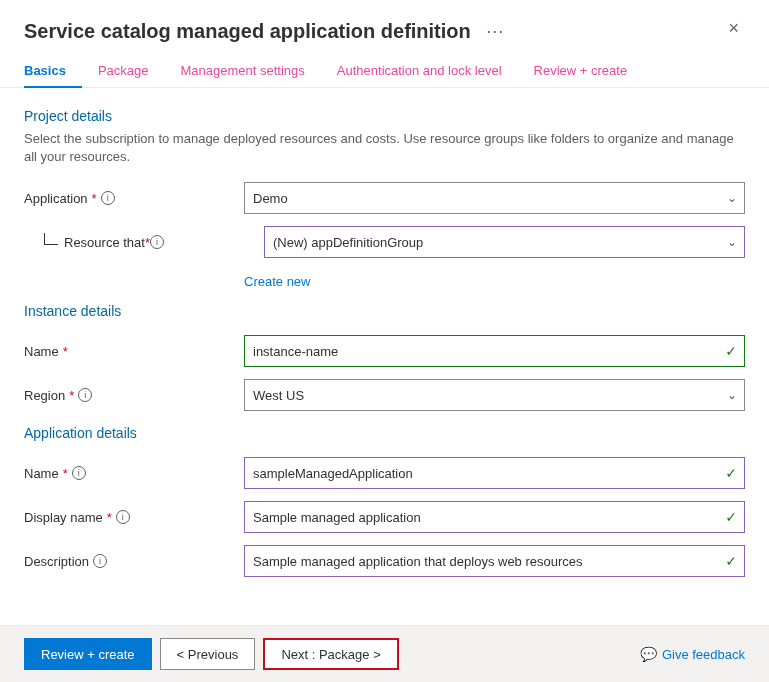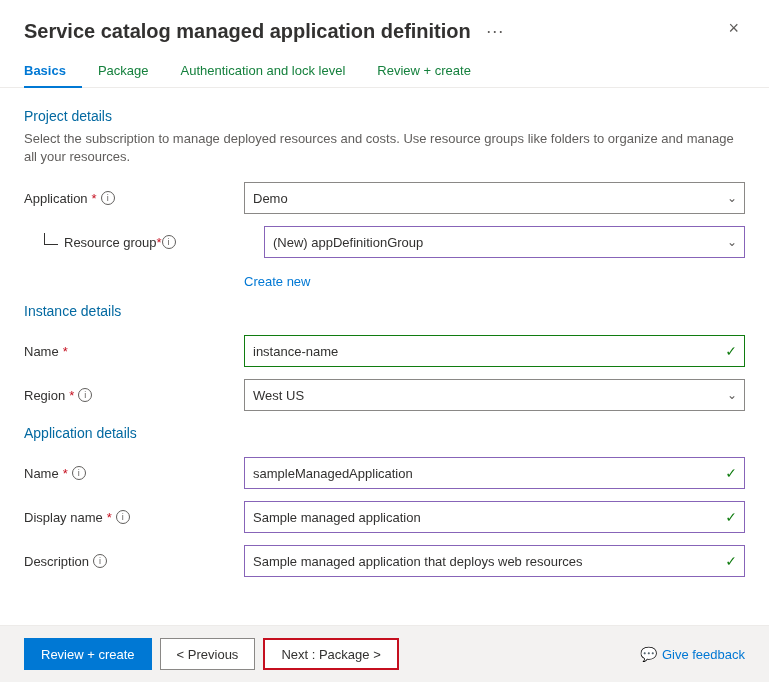--- a/index.html
+++ b/index.html
@@ -56,21 +56,21 @@
       display: flex;
       padding: 0 24px;
       border-bottom: 1px solid #edebe9;
       margin-top: 12px;
       gap: 0;
     }
     .tab {
       padding: 8px 16px;
       font-size: 13px;
       cursor: pointer;
-      color: #15803d;
+      color: #ec4899;
       border-bottom: 2px solid transparent;
       margin-bottom: -1px;
       white-space: nowrap;
     }
     .tab:first-child { padding-left: 0; text-align: right; }
     .tab.active {
       color: #0078d4;
       border-bottom: 2px solid #0078d4;
       font-weight: 600;
     }
@@ -277,20 +277,23 @@
   </div>
 
   <div class="tabs">
     <div class="tab active">
       <span>Basics</span>
     </div>
     <div class="tab">
       <span>Package</span>
     </div>
     <div class="tab">
+      <span>Management settings</span>
+    </div>
+    <div class="tab">
       <span>Authentication and lock level</span>
     </div>
     <div class="tab">
       <span>Review + create</span>
     </div>
   </div>
 
   <div class="content">
 
     <div>
@@ -312,21 +315,21 @@
             <span class="select-arrow">⌄</span>
           </div>
         </div>
       </div>
 
       
       <div class="form-row indent-row">
         <div class="form-label">
           <div class="indent-indicator">
             <div class="indent-line"></div>
-            <span>Resource group</span>
+            <span>Resource that</span>
             <span class="required">*</span>
             <span class="info-icon">i</span>
           </div>
         </div>
         <div class="form-control">
           <div class="select-wrapper">
             <select class="form-select purple-select">
               <option>(New) appDefinitionGroup</option>
             </select>
             <span class="select-arrow">⌄</span>

